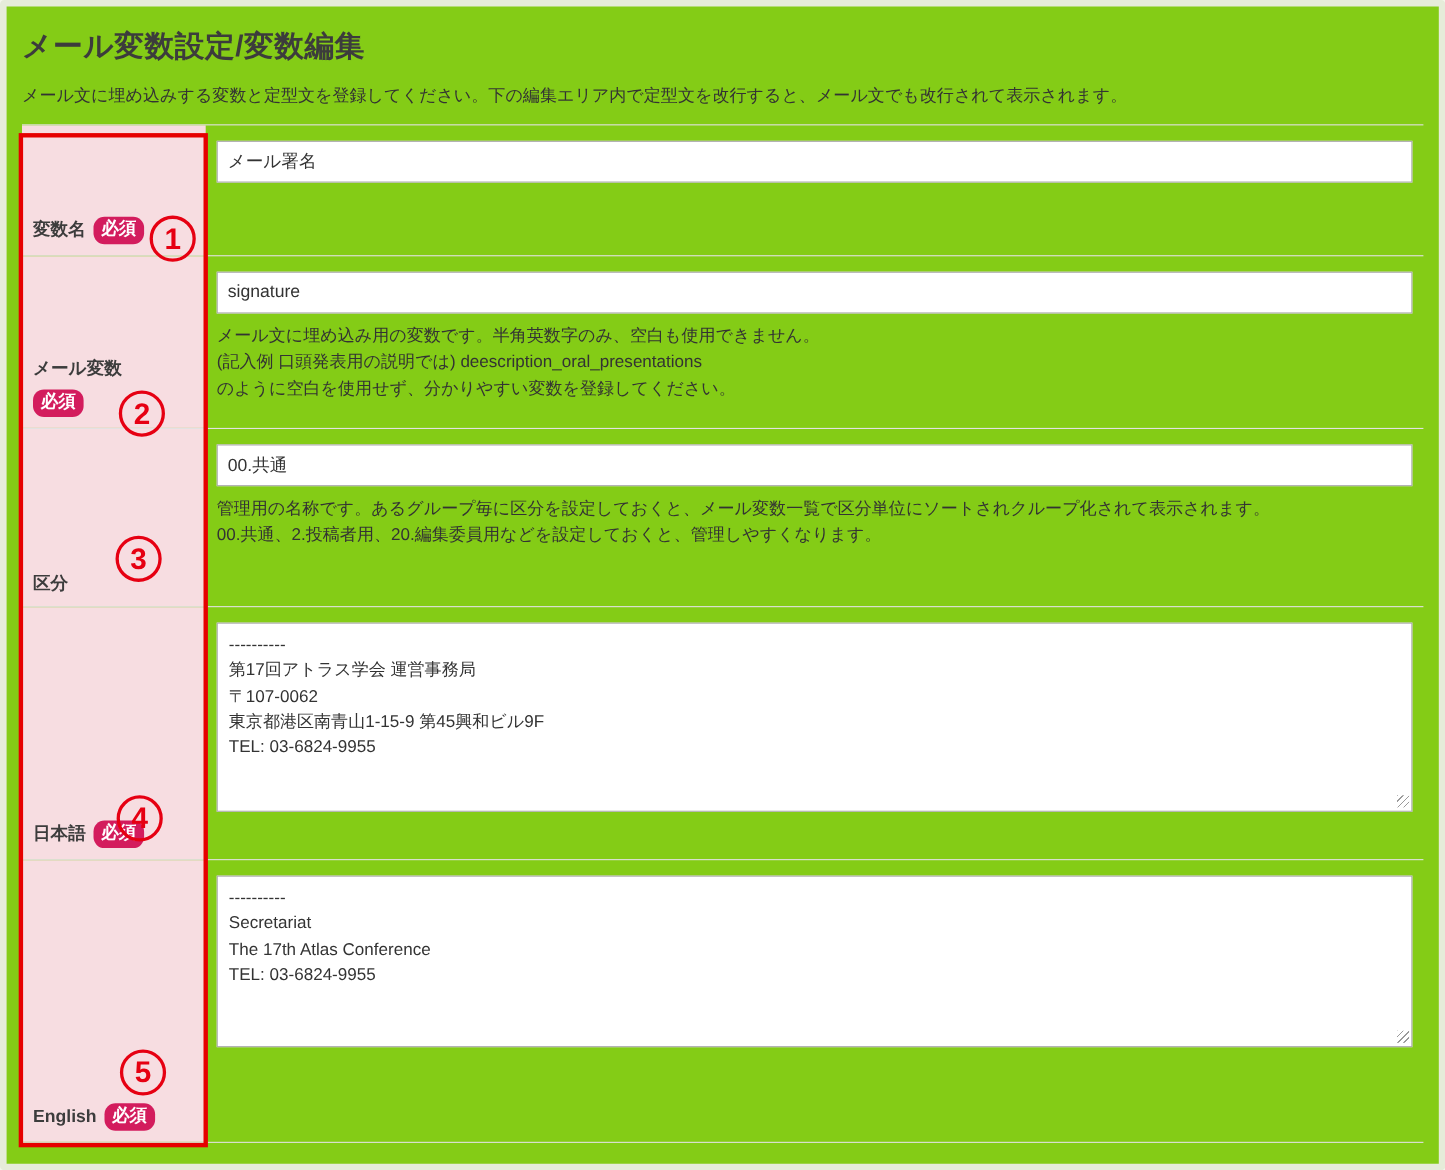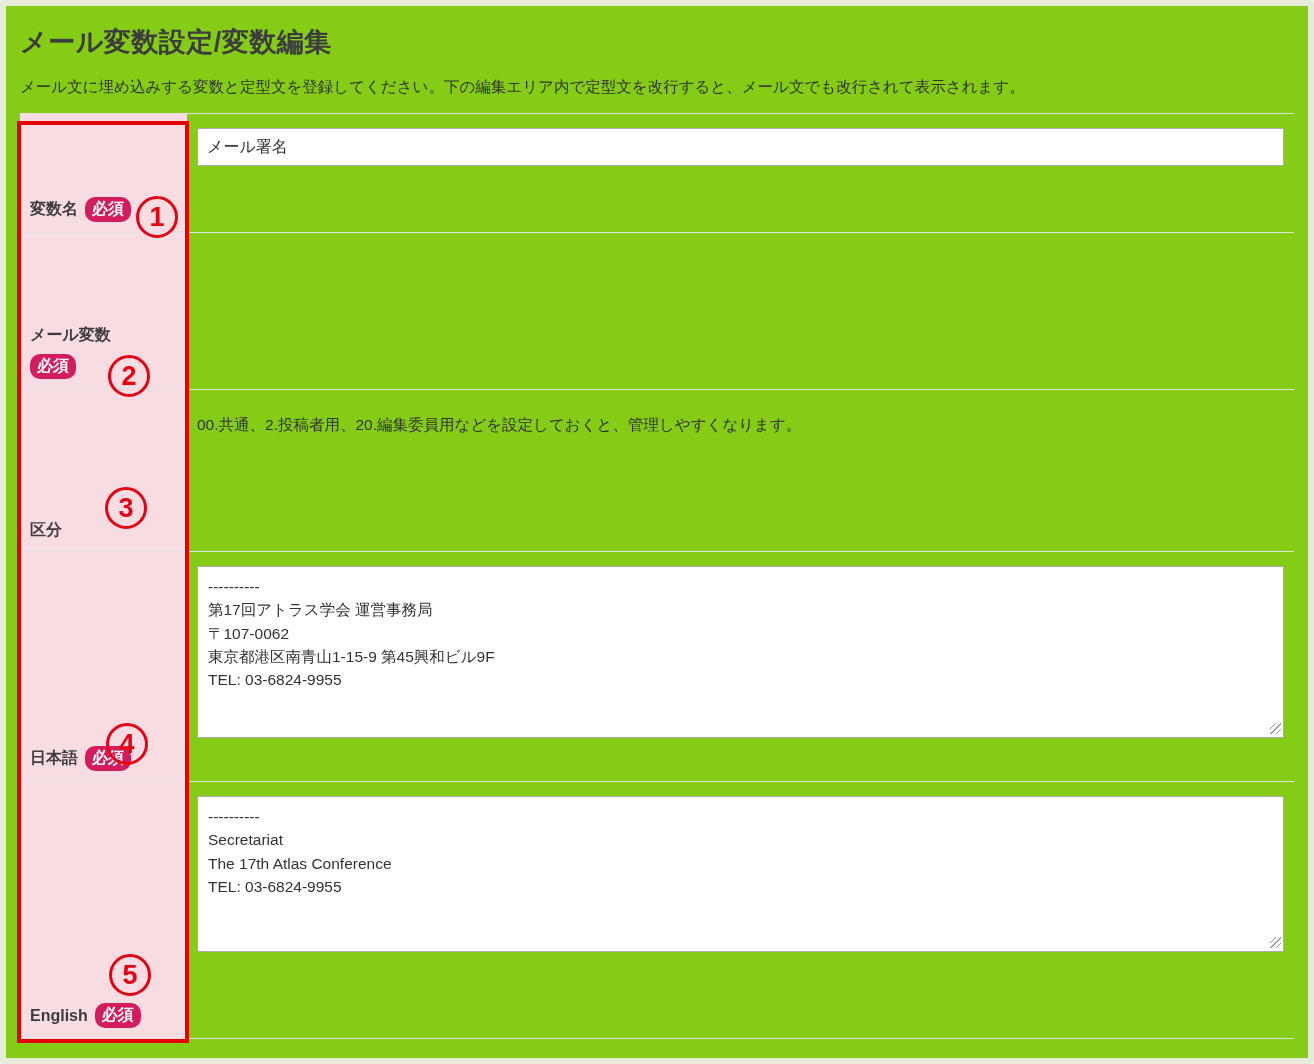--- a/index.html
+++ b/index.html
@@ -185,33 +185,43 @@
     <div class="row r2">
       <div class="label-cell">
         <div class="label-line">
           <span class="label-text">メール変数</span>
         </div>
         <span class="badge badge-below">必須</span>
         <span class="num-circle c2">
             <span>2</span>
           </span>
       </div>
+      <div class="value-cell">
+        <input type="text" class="text-input" value="signature" style="">
+        <div class="help">
+          <div>メール文に埋め込み用の変数です。半角英数字のみ、空白も使用できません。</div>
+          <div>(記入例 口頭発表用の説明では) deescription_oral_presentations</div>
+          <div>のように空白を使用せず、分かりやすい変数を登録してください。</div>
+        </div>
+      </div>
     </div>
 
     <div class="row r3">
       <div class="label-cell">
         <div class="label-line">
           <span class="label-text">区分</span>
         </div>
         <span class="num-circle c3">
             <span>3</span>
           </span>
       </div>
       <div class="value-cell">
+        <input type="text" class="text-input" value="00.共通" style="">
         <div class="help">
+          <div>管理用の名称です。あるグループ毎に区分を設定しておくと、メール変数一覧で区分単位にソートされクループ化されて表示されます。</div>
           <div>00.共通、2.投稿者用、20.編集委員用などを設定しておくと、管理しやすくなります。</div>
         </div>
       </div>
     </div>
 
     <div class="row r4">
       <div class="label-cell">
         <div class="label-line">
           <span class="label-text">日本語</span>
           <span class="badge">必須</span>

